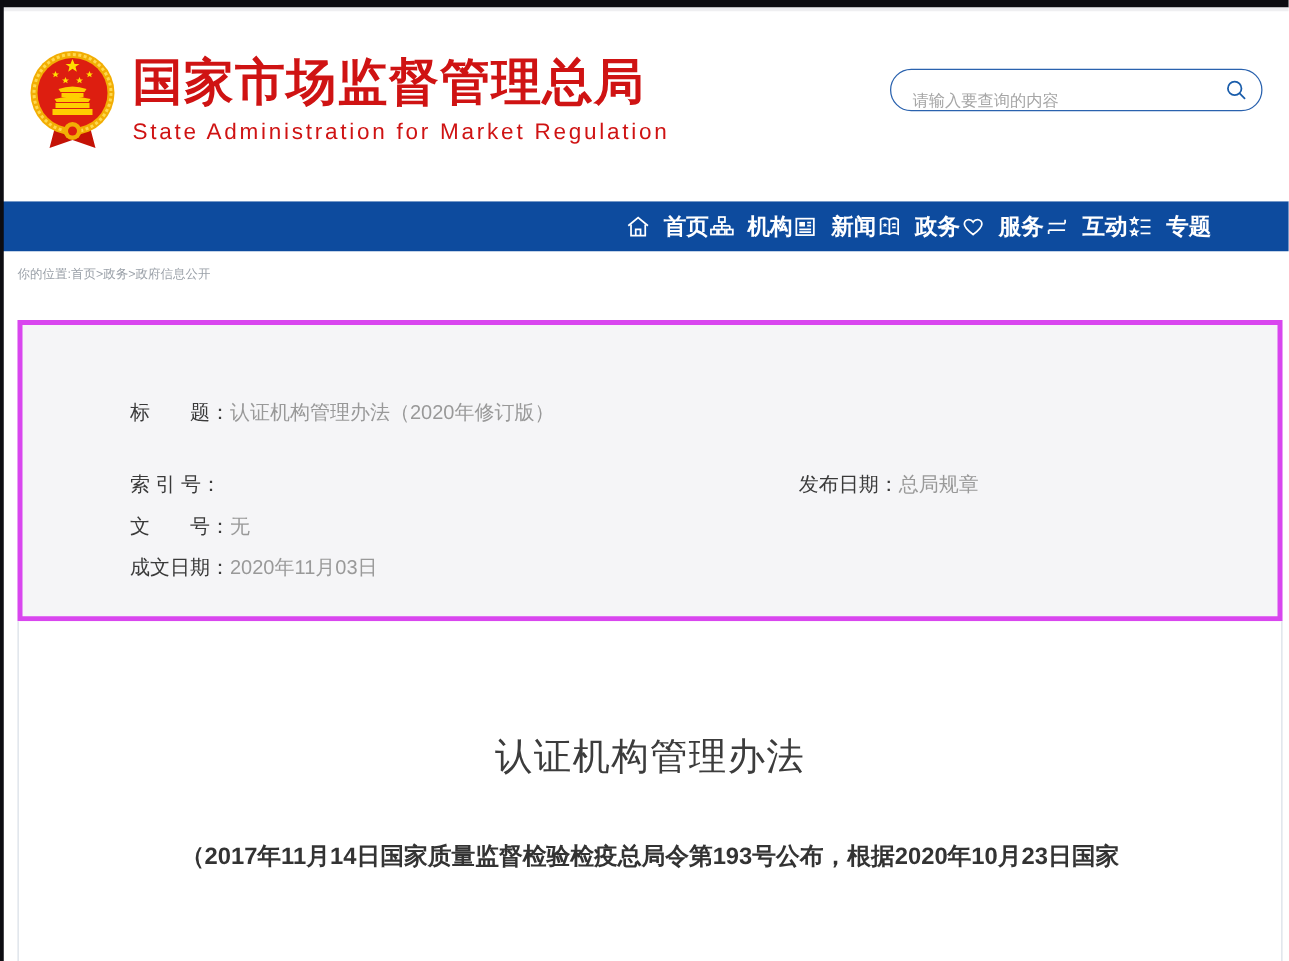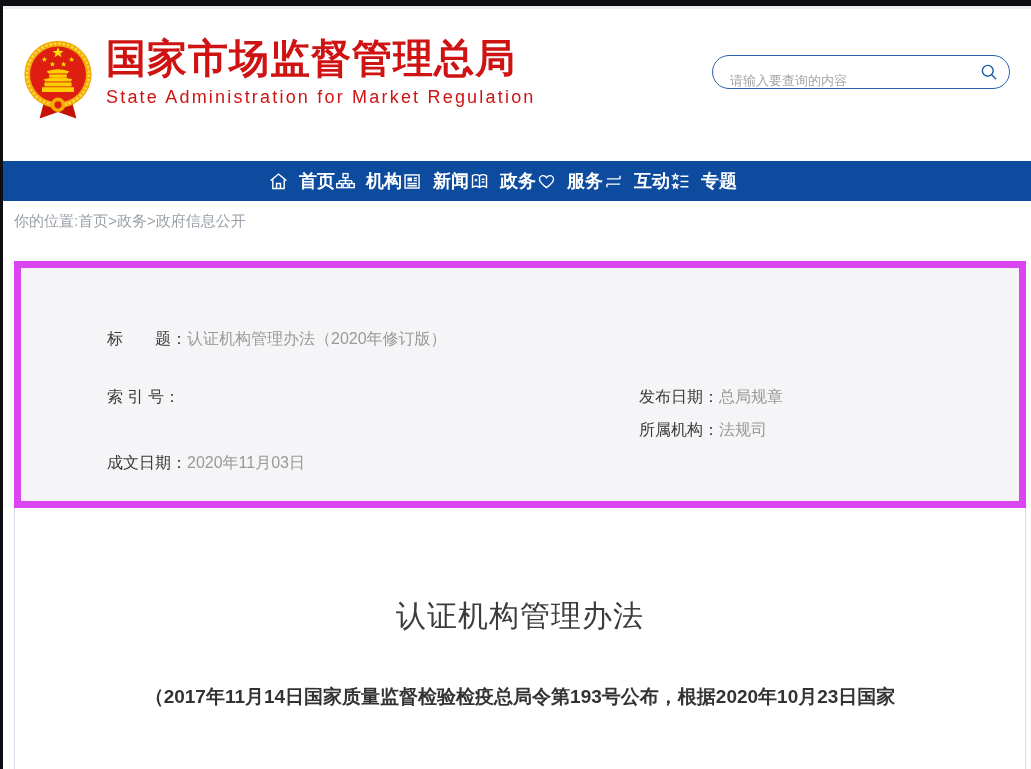--- a/index.html
+++ b/index.html
@@ -10,21 +10,21 @@
     position: relative;
     color: #333;
   }
   
   .top-black-bar { position: absolute; top: 0; left: 0; width: 1031px; height: 6px; background: #0d0d12; z-index: 50; }
   .top-gray-line { position: absolute; top: 6px; left: 0; width: 1031px; height: 3px; background: #efeff1; z-index: 50; }
   .left-black-strip { position: absolute; top: 0; left: 0; width: 3px; height: 769px; background: #0d0d12; z-index: 50; }
 
   
   .header { position: relative; height: 155px; margin-top: 6px; background: #fff; }
-  .logo-link { position: absolute; left: 18px; top: 30px; display: flex; cursor: pointer; }
+  .logo-link { position: absolute; left: 18px; top: 30px; display: flex; align-items: center; cursor: pointer; }
   .emblem { width: 80px; height: 88px; }
   .titles { margin-left: 8px; }
   .title-cn {
     color: #cf1313; font-size: 40px; font-weight: bold; letter-spacing: 1px;
     line-height: 1.1; white-space: nowrap;
   }
   .title-en {
     color: #cf1313; font-size: 18px; letter-spacing: 2.2px; margin-top: 7px; white-space: nowrap;
   }
   .search-box {
@@ -37,37 +37,37 @@
     padding: 0 6px 0 17px; font-size: 13px; color: #0f766e;
     font-family: "Liberation Sans", "DejaVu Sans", sans-serif;
     margin-top: 16px;
   }
   .search-input::placeholder { color: #a6a6a6; }
   .search-btn { width: 40px; height: 32px; border: none; background: transparent; cursor: pointer; display: flex; align-items: center; justify-content: center; }
 
   
   .nav {
     height: 40px; background: #0d4b9e; display: flex; align-items: center;
-    justify-content: center; padding: 0 62px 0 36px;
+    justify-content: flex-end; padding: 0 62px 0 36px;
   }
   .nav-item {
     display: flex; align-items: center; gap: 10px; color: #fff;
     font-size: 18px; font-weight: bold; cursor: pointer; white-space: nowrap;
   }
   .nav-item svg { display: block; }
 
   
   .breadcrumb {
-    margin: 11px 0 0 14px; font-size: 15px; color: #9aa0a8; cursor: pointer;
+    margin: 11px 0 0 14px; font-size: 10px; color: #9aa0a8; cursor: pointer;
   }
 
   
   .main { margin: 30px 5px 0 14px; width: 1012px; }
   .info-panel {
-    background: #f5f5f7; border: 7px solid #d946ef;
+    background: #f5f5f7; border: 4px solid #d946ef;
     padding: 54px 0 22px 0;
     display: grid; grid-template-columns: 1fr 1fr;
     font-size: 16px; line-height: 33px;
   }
   .info-row { white-space: nowrap; }
   .info-row.c1 { grid-column: 1; padding-left: 86px; }
   .info-row.c2 { grid-column: 2; padding-left: 119px; }
   .r1 { grid-row: 1; } .r2 { grid-row: 2; margin-top: 25px; } .r3 { grid-row: 3; } .r4 { grid-row: 4; }
   .info-label { color: #3a3a3a; }
   .info-value { color: #999; }
@@ -187,28 +187,28 @@
 <div class="breadcrumb">你的位置:首页&gt;政务&gt;政府信息公开</div>
 
 <div class="main">
   <div class="info-panel">
     <div class="info-row c1 r1">
       <span class="info-label">标　　题：</span><span class="info-value">认证机构管理办法（2020年修订版）</span>
     </div>
     <div class="info-row c1 r2">
       <span class="info-label">索 引 号：</span><span class="info-value"></span>
     </div>
+    <div class="info-row c1 r3">
+      <span class="info-label">文　　号：</span><span class="info-value">无</span>
+    </div>
     <div class="info-row c1 r4">
       <span class="info-label">成文日期：</span><span class="info-value">2020年11月03日</span>
     </div>
     <div class="info-row c2 r2">
       <span class="info-label">发布日期：</span><span class="info-value">总局规章</span>
-    </div>
-    <div class="info-row c2 r3">
-      <span class="info-label">所属机构：</span><span class="info-value">法规司</span>
     </div>
   </div>
 
   <div class="doc-area">
     <div class="doc-title">认证机构管理办法</div>
     <div class="doc-intro">
       <div class="doc-intro-line">（2017年11月14日国家质量监督检验检疫总局令第193号公布，根据2020年10月23日国家</div>
     </div>
   </div>
 </div>

